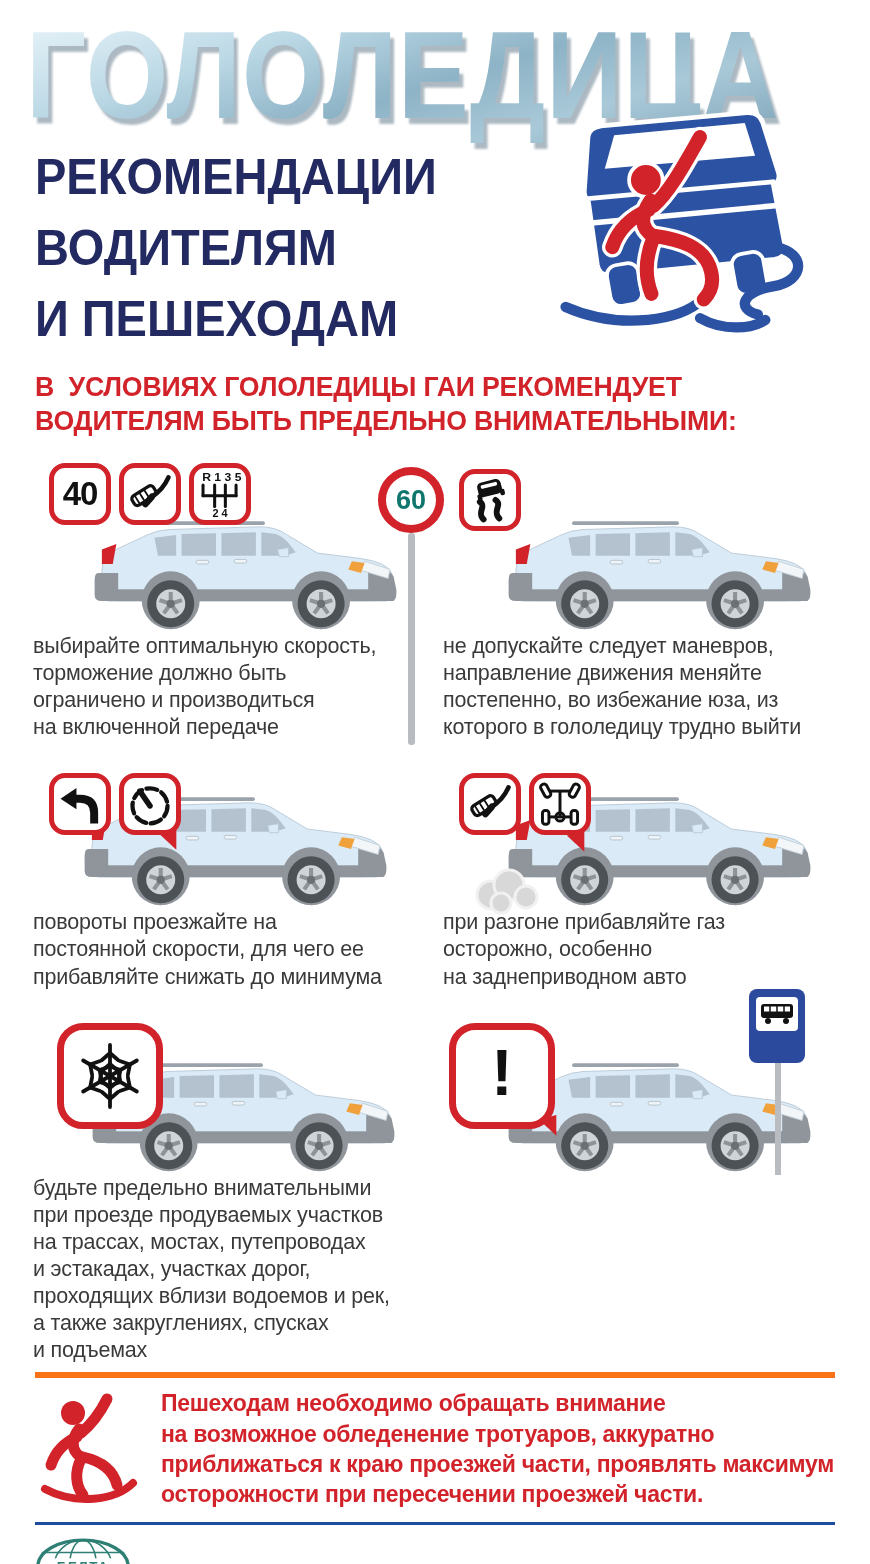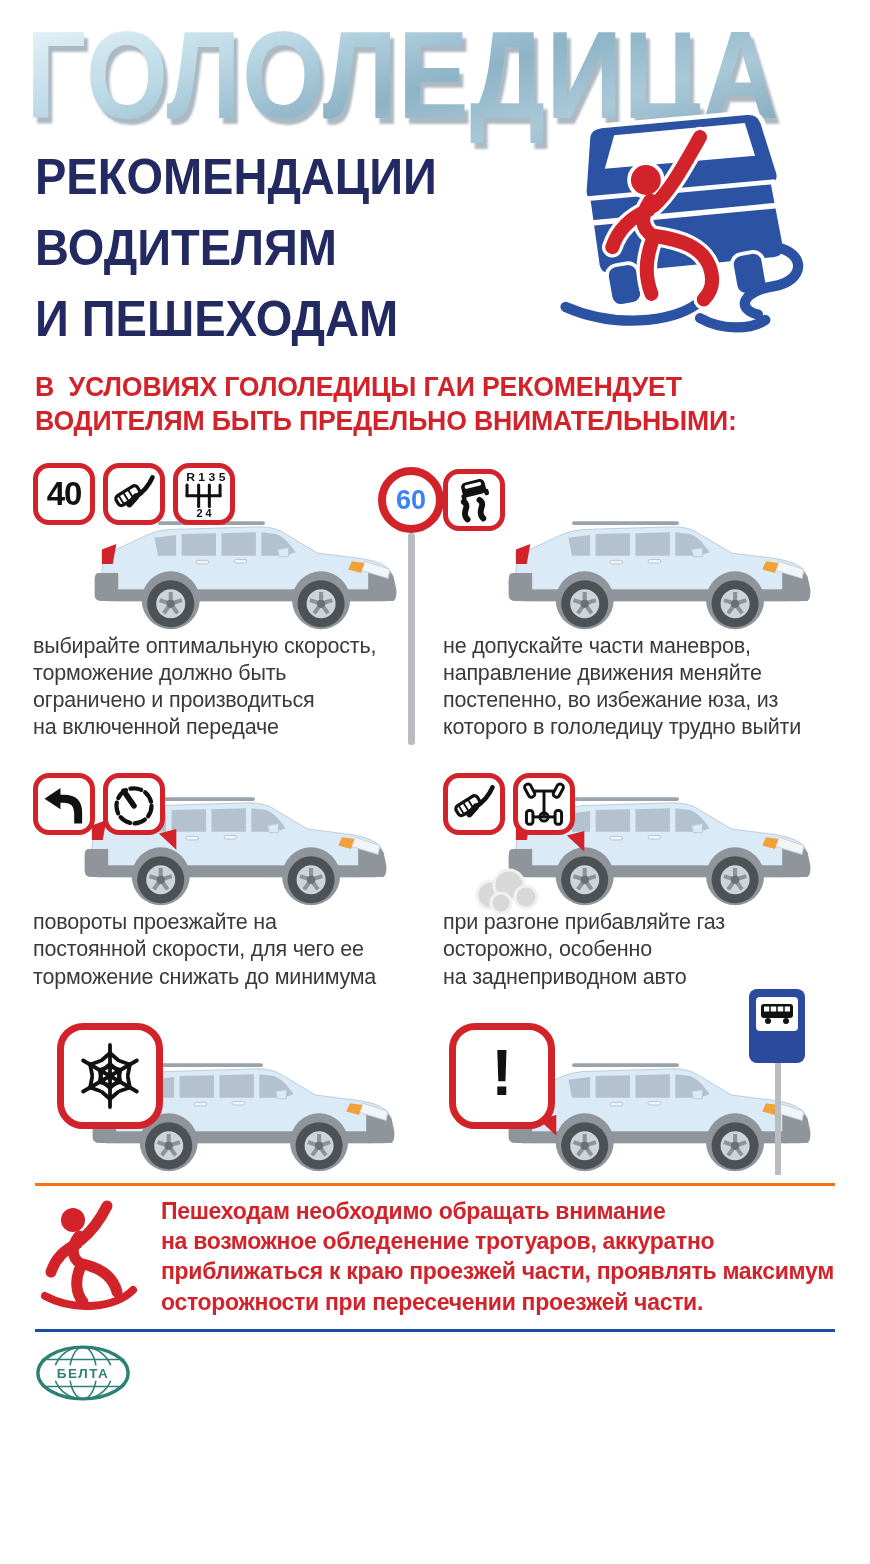--- a/index.html
+++ b/index.html
@@ -31,37 +31,37 @@
     line-height:1.22; white-space:pre-line; transform:scaleX(.97); transform-origin:left top;
     letter-spacing:-0.2px;
   }
   
   .tips { display:grid; grid-template-columns:398px 396px; column-gap:12px; row-gap:32px;
           padding:0 33px; margin-top:26px; }
   .tip { position:relative; }
   .tip-art { position:relative; }
   .row1 { height:170px; } .row2 { height:136px; } .row3 { height:152px; }
   .car { position:absolute; bottom:0; z-index:1; }
-  .badges { position:absolute; top:0; left:0; display:flex; gap:8px; z-index:4; }
+  .badges { position:absolute; top:0; left:16px; display:flex; gap:8px; z-index:4; }
   .badge {
     width:62px; height:62px; background:#fff; border:5px solid #d2232a; border-radius:16px;
     display:flex; align-items:center; justify-content:center; flex:none;
   }
   .badge-lg { width:106px; height:106px; border-width:7px; border-radius:26px; }
   .sign40 { font-size:33px; font-weight:bold; color:#111; letter-spacing:-1px; }
   .excl { font-size:64px; font-weight:900; color:#111; line-height:1; padding-bottom:6px; }
   .tail { position:absolute; width:0; height:0; z-index:3;
           border-left:13px solid transparent; border-right:5px solid transparent;
           border-top:20px solid #d2232a; transform:rotate(-14deg); }
   
   .sign60-assembly { position:absolute; left:344px; top:4px; width:68px; z-index:2; }
   .sign60 {
     width:66px; height:66px; border-radius:50%; background:#fff; border:8px solid #d2232a;
     display:flex; align-items:center; justify-content:center;
-    font-size:27px; font-weight:bold; color:#3b82f6; margin:0 auto;
+    font-size:27px; font-weight:bold; color:#0f766e; margin:0 auto;
   }
   .pole { width:7px; background:#b9bdc1; border-radius:3px; margin:0 auto; }
   .pole60 { height:212px; }
   
   .river-assembly { position:absolute; left:252px; top:0; width:146px; height:152px; z-index:2; }
   .river-sign { position:absolute; left:6px; top:4px; width:68px; height:30px; background:#2b4a9d;
     border-radius:3px; color:#fff; font-size:17px; display:flex; align-items:center; justify-content:center; }
   .river-pole { position:absolute; left:35px; top:34px; width:6px; height:118px; background:#b9bdc1; }
   .rail-post { position:absolute; top:44px; width:15px; height:62px; background:#d9dcdf; }
   .p1 { left:52px; } .p2 { left:90px; } .p3 { left:126px; }
@@ -71,21 +71,21 @@
   
   .busstop { position:absolute; left:306px; top:-34px; width:58px; z-index:2; }
   .bus-sign { width:56px; height:74px; background:#2b4a9d; border-radius:8px; padding-top:8px; }
   .bus-plate { width:42px; height:34px; background:#fff; border-radius:4px; margin:0 auto;
                display:flex; align-items:center; justify-content:center; }
   .bus-pole { width:6px; height:112px; background:#b9bdc1; margin:0 auto; }
   .smoke { position:absolute; left:26px; bottom:-6px; z-index:3; }
   .tip-text { margin-top:0; font-size:21.5px; color:#3a3a3a; line-height:1.26;
               white-space:pre-line; letter-spacing:-0.2px; }
   
-  .note { margin:8px 35px 0; border-top:3px solid #f97316; border-bottom:3px solid #1d4d9f;
+  .note { margin:8px 35px 0; border-top:6px solid #f97316; border-bottom:3px solid #1d4d9f;
           padding:10px 0 12px; display:flex; align-items:center; gap:16px; }
   .note-text { font-size:23px; font-weight:bold; color:#d2232a; line-height:1.32;
                white-space:pre-line; letter-spacing:-0.3px; }
   
   .footer { margin:12px 35px 0; display:flex; justify-content:space-between; align-items:center; }
   .credit { display:flex; align-items:center; gap:10px; font-size:21px; color:#1a1a1a; }
   .hidden-defs { position:absolute; width:0; height:0; overflow:hidden; }
 </style>
 </head>
 <body>
@@ -247,21 +247,21 @@
               <rect x="36" y="17" width="5" height="7" rx="2" fill="#111"></rect>
             </g>
             <g fill="none" stroke="#111" stroke-width="6.5" stroke-linecap="round">
               <path d="M15,28 C23,33 11,39 19,47"></path>
               <path d="M32,26 C40,31 28,38 36,46"></path>
             </g>
           </svg>
         </div>
       </div>
     </div>
-    <p class="tip-text">не допускайте части маневров,
+    <p class="tip-text">не допускайте следует маневров,
 направление движения меняйте
 постепенно, во избежание юза, из
 которого в гололедицу трудно выйти</p>
   </div>
 
   <div class="tip">
     <div class="tip-art row2">
       <svg class="car" style="left:48px" width="308" height="120" viewBox="0 0 340 132">
           <use href="#car-side"></use>
         </svg>
@@ -276,21 +276,21 @@
           <svg width="48" height="48" viewBox="0 0 52 52">
             <circle cx="26" cy="28" r="19" fill="none" stroke="#111" stroke-width="4.6" stroke-dasharray="12 5" stroke-linecap="round"></circle>
             <line x1="26" y1="28" x2="15" y2="12" stroke="#111" stroke-width="6" stroke-linecap="round"></line>
           </svg>
         </div>
       </div>
       <div class="tail" style="left:128px; top:58px;"></div>
     </div>
     <p class="tip-text">повороты проезжайте на
 постоянной скорости, для чего ее
-торможение снижать до минимума</p>
+прибавляйте снижать до минимума</p>
   </div>
 
   <div class="tip">
     <div class="tip-art row2">
       <svg class="car" style="left:62px" width="308" height="120" viewBox="0 0 340 132">
           <use href="#car-side"></use>
         </svg>
       <svg class="smoke" width="74" height="52" viewBox="0 0 74 52">
         <g fill="#d8d8d8" stroke="#f1f1f1" stroke-width="3">
           <circle cx="22" cy="32" r="14"></circle>
@@ -347,20 +347,27 @@
             <use href="#flake-arm"></use>
             <use href="#flake-arm" transform="rotate(60 38 38)"></use>
             <use href="#flake-arm" transform="rotate(120 38 38)"></use>
             <use href="#flake-arm" transform="rotate(180 38 38)"></use>
             <use href="#flake-arm" transform="rotate(240 38 38)"></use>
             <use href="#flake-arm" transform="rotate(300 38 38)"></use>
           </svg>
         </div>
       </div>
     </div>
+    <p class="tip-text">будьте предельно внимательными
+при проезде продуваемых участков
+на трассах, мостах, путепроводах
+и эстакадах, участках дорог,
+проходящих вблизи водоемов и рек,
+а также закруглениях, спусках
+и подъемах</p>
   </div>
 
   <div class="tip">
     <div class="tip-art row3">
       <svg class="car" style="left:62px" width="308" height="120" viewBox="0 0 340 132">
           <use href="#car-side"></use>
         </svg>
       <div class="badges" style="left:6px">
         <div class="badge badge-lg">
           <span class="excl">!</span>

